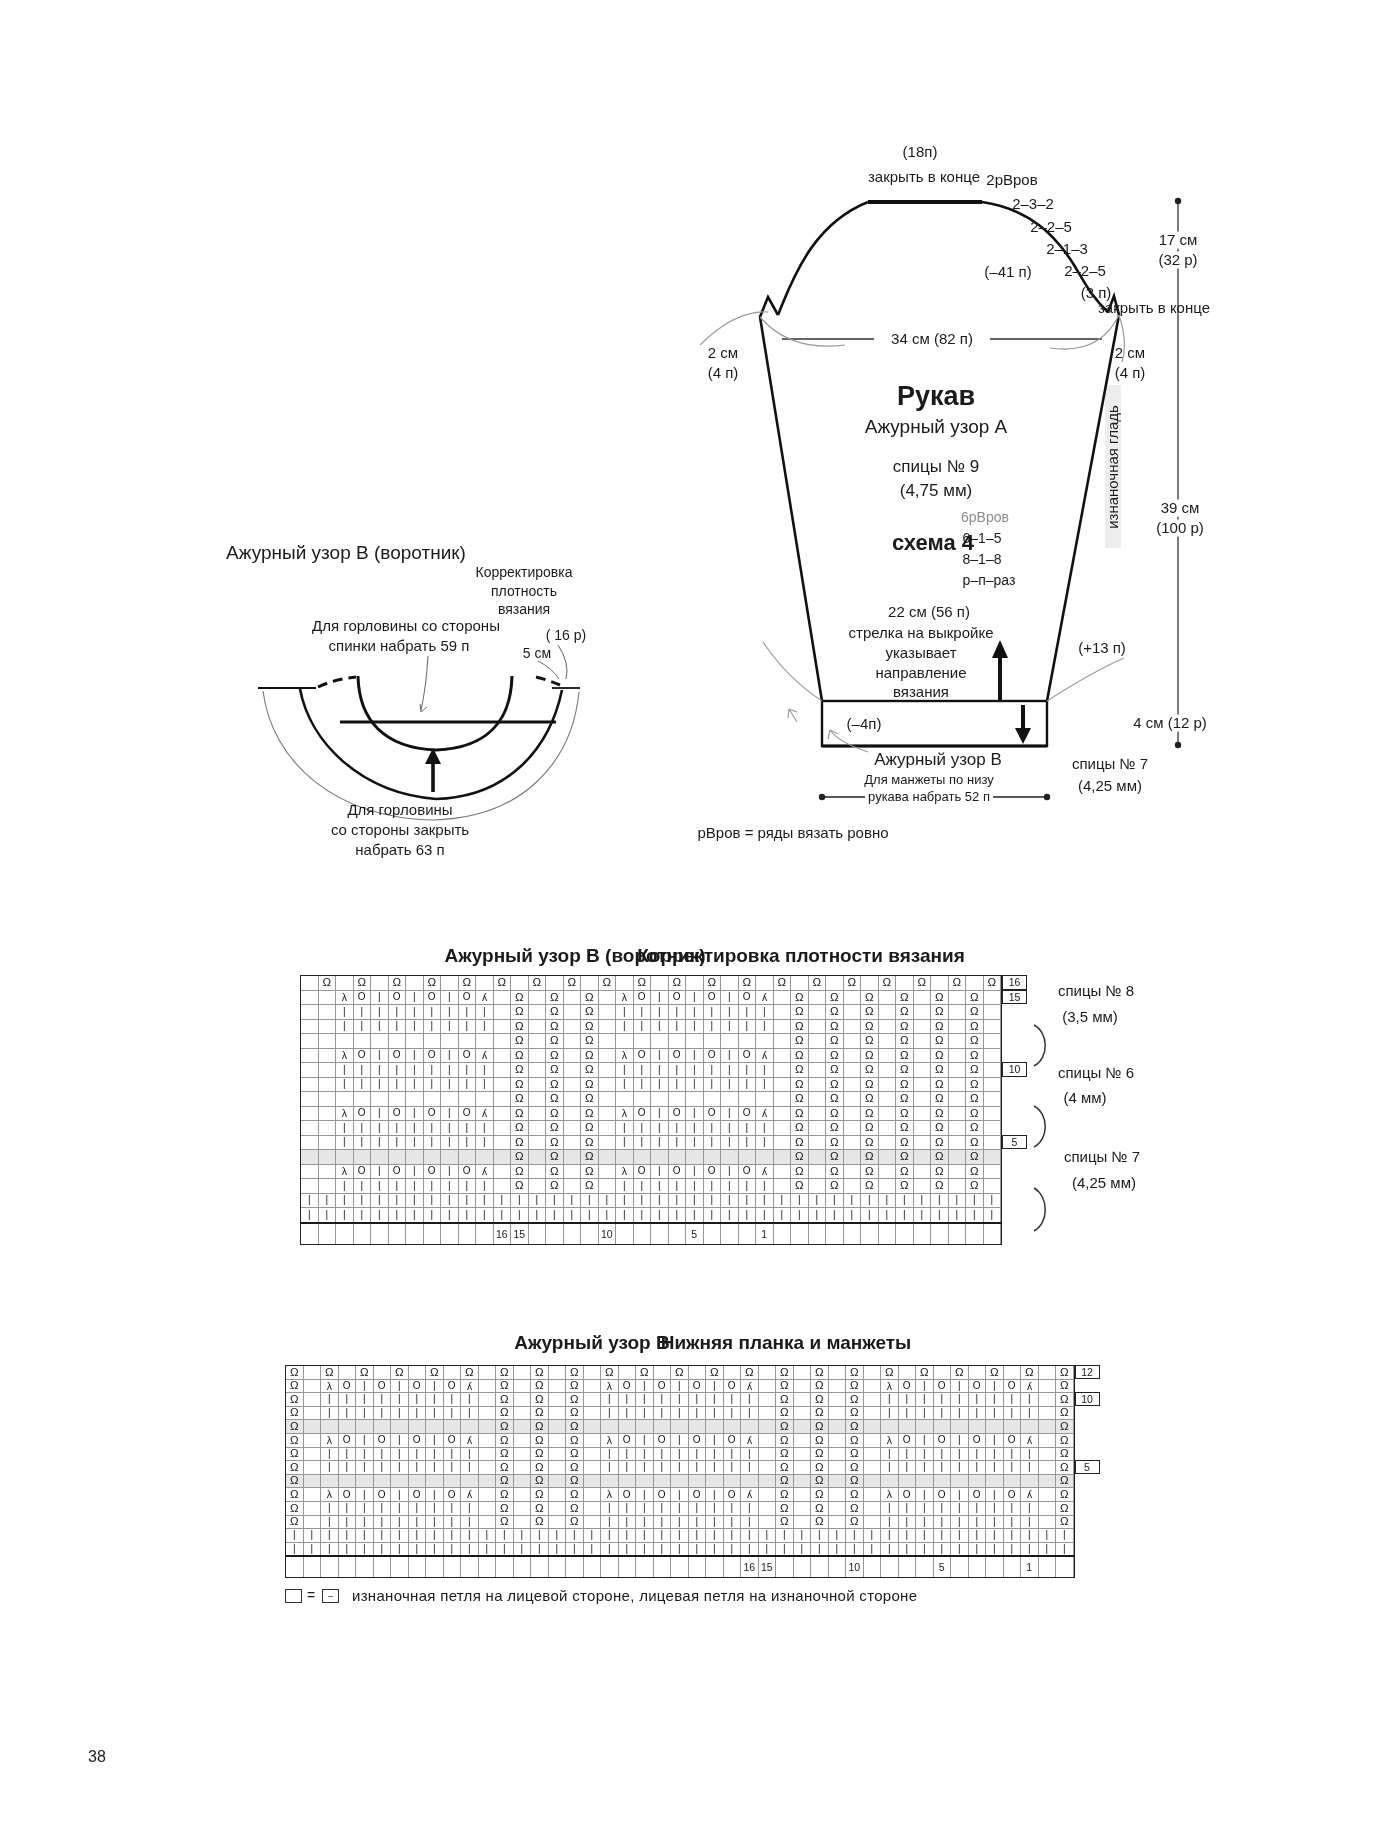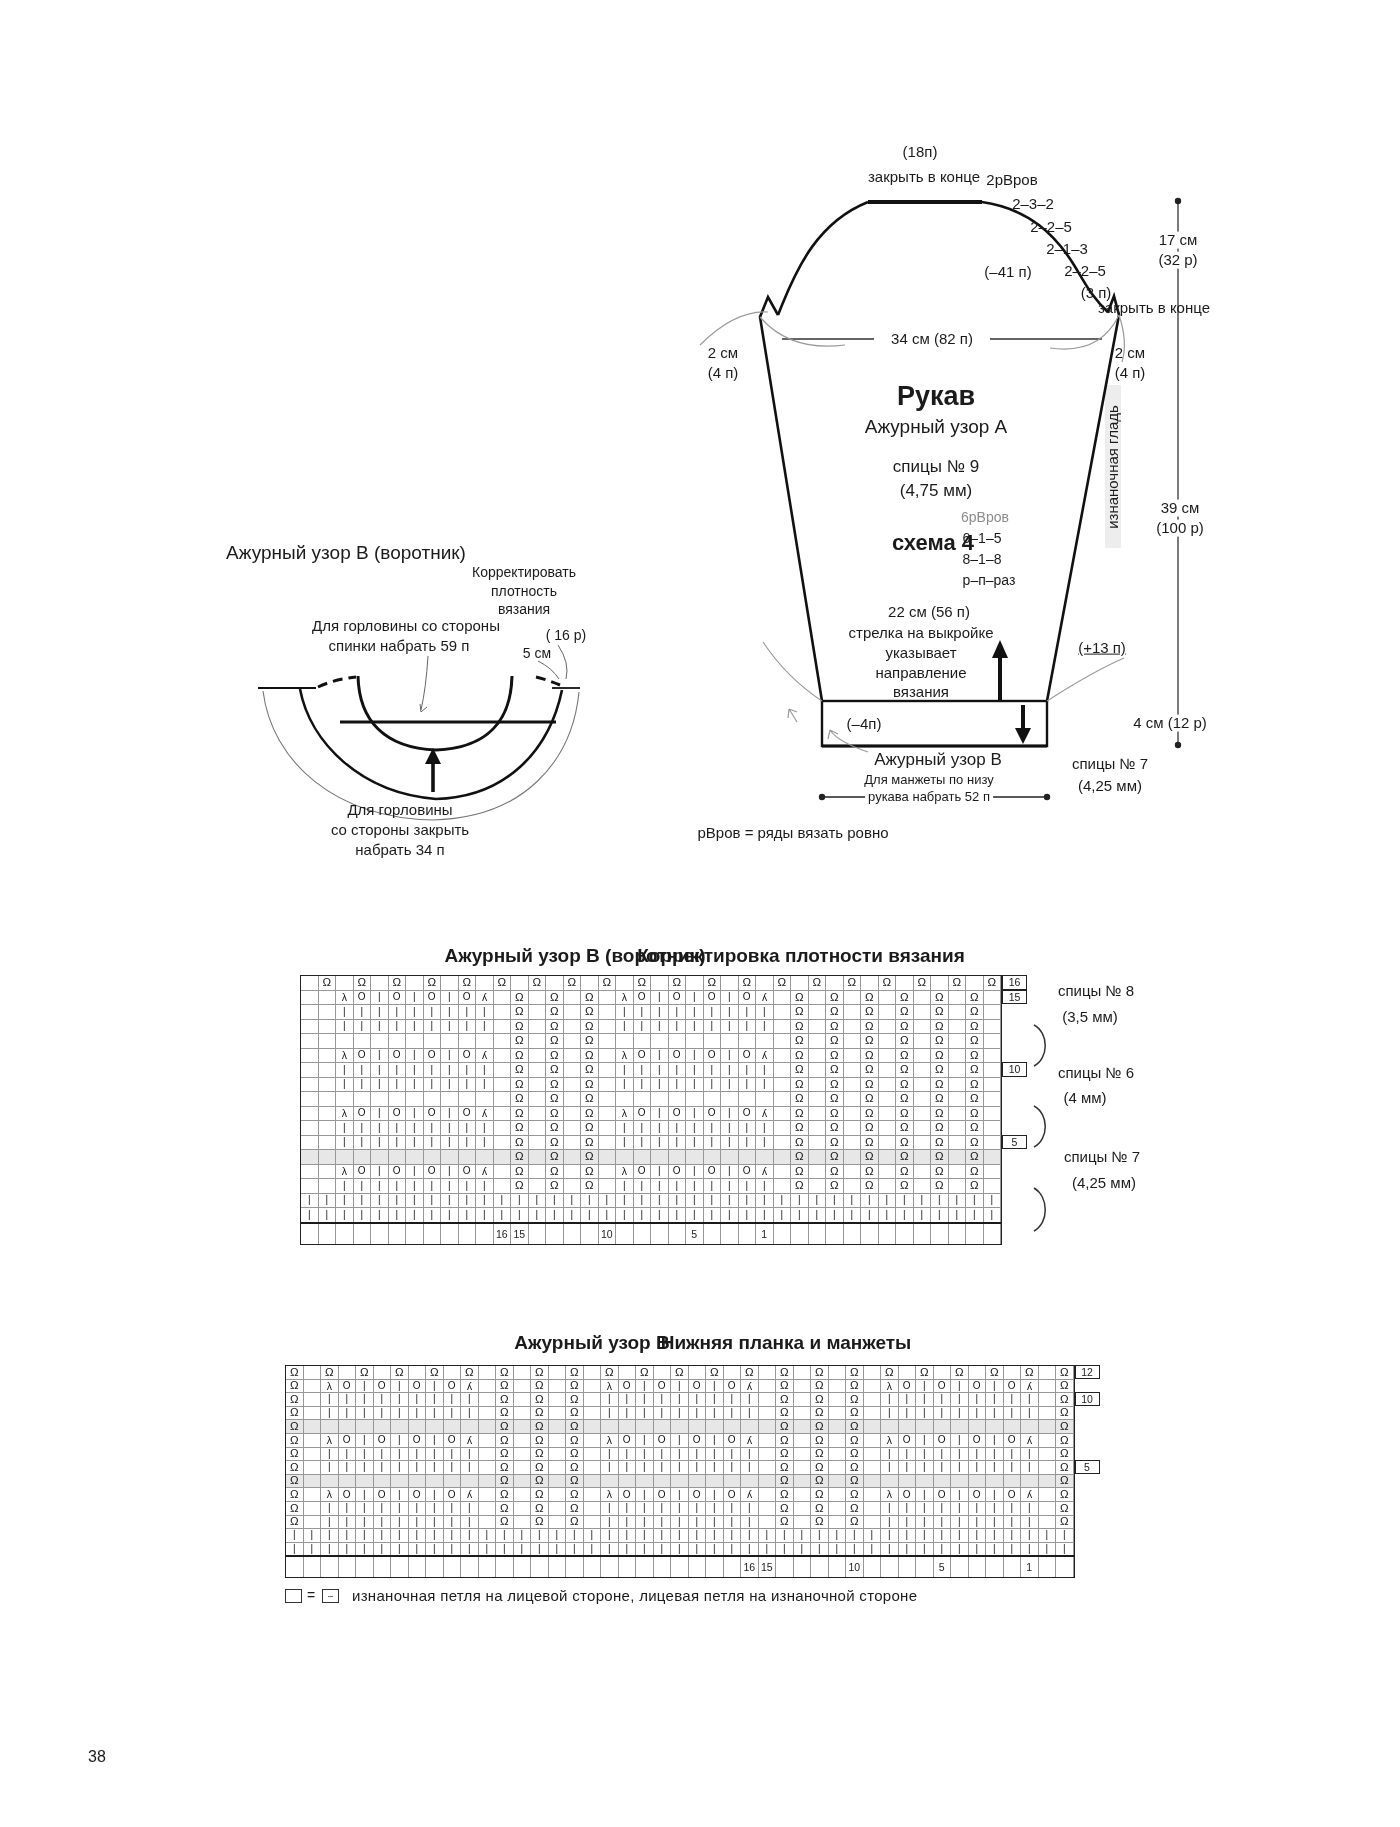--- a/index.html
+++ b/index.html
@@ -121,45 +121,45 @@
 <div class="t s14 gray" style="left:985px;top:518px;">6рВров</div>
 <div class="t s14" style="left:982px;top:539px;">6–1–5</div>
 <div class="t s14" style="left:982px;top:560px;">8–1–8</div>
 <div class="t s14" style="left:989px;top:581px;">р–п–раз</div>
 <div class="t s15 rot" style="left:1113px;top:467px;">изнаночная гладь</div>
 <div class="t s15" style="left:929px;top:612px;">22 см (56 п)</div>
 <div class="t s15" style="left:921px;top:633px;">стрелка на выкройке</div>
 <div class="t s15" style="left:921px;top:653px;">указывает</div>
 <div class="t s15" style="left:921px;top:673px;">направление</div>
 <div class="t s15" style="left:921px;top:692px;">вязания</div>
-<div class="t s15" style="left:1102px;top:648px;text-decoration:underline;">(+13 п)</div>
+<div class="t s15" style="left:1102px;top:648px;">(+13 п)</div>
 <div class="t s15" style="left:864px;top:724px;">(–4п)</div>
 <div class="t s17" style="left:938px;top:760px;">Ажурный узор В</div>
 <div class="t s13" style="left:929px;top:780px;">Для манжеты по низу</div>
 <div class="t s13 wbg" style="left:929px;top:797px;">рукава набрать 52 п</div>
 <div class="t s15" style="left:1110px;top:764px;">спицы № 7</div>
 <div class="t s15" style="left:1110px;top:786px;">(4,25 мм)</div>
 <div class="t s15 wbg" style="left:1178px;top:240px;">17 см</div>
 <div class="t s15 wbg" style="left:1178px;top:260px;">(32 р)</div>
 <div class="t s15 wbg" style="left:1180px;top:508px;">39 см</div>
 <div class="t s15 wbg" style="left:1180px;top:528px;">(100 р)</div>
 <div class="t s15 wbg" style="left:1170px;top:723px;">4 см (12 р)</div>
 <div class="t s15" style="left:793px;top:833px;">рВров = ряды вязать ровно</div>
 
 <div class="t s19" style="left:346px;top:553px;">Ажурный узор В (воротник)</div>
-<div class="t s14" style="left:524px;top:573px;">Корректировать</div>
+<div class="t s14" style="left:524px;top:573px;">Корректировка</div>
 <div class="t s14" style="left:524px;top:592px;">плотность</div>
 <div class="t s14" style="left:524px;top:610px;">вязания</div>
 <div class="t s14" style="left:566px;top:636px;">( 16 р)</div>
 <div class="t s14" style="left:537px;top:654px;">5 см</div>
 <div class="t s15" style="left:406px;top:626px;">Для горловины со стороны</div>
 <div class="t s15" style="left:399px;top:646px;">спинки набрать 59 п</div>
 <div class="t s15" style="left:400px;top:810px;">Для горловины</div>
 <div class="t s15" style="left:400px;top:830px;">со стороны закрыть</div>
-<div class="t s15" style="left:400px;top:850px;">набрать 34 п</div>
+<div class="t s15" style="left:400px;top:850px;">набрать 63 п</div>
 
 <div class="t s19 b" style="left:575px;top:956px;">Ажурный узор В (воротник)</div>
 <div class="t s19 b" style="left:801px;top:956px;">Корректировка плотности вязания</div>
 <div class="t s15" style="left:1096px;top:991px;">спицы № 8</div>
 <div class="t s15" style="left:1090px;top:1017px;">(3,5 мм)</div>
 <div class="t s15" style="left:1096px;top:1073px;">спицы № 6</div>
 <div class="t s15" style="left:1085px;top:1098px;">(4 мм)</div>
 <div class="t s15" style="left:1102px;top:1157px;">спицы № 7</div>
 <div class="t s15" style="left:1104px;top:1183px;">(4,25 мм)</div>
 

